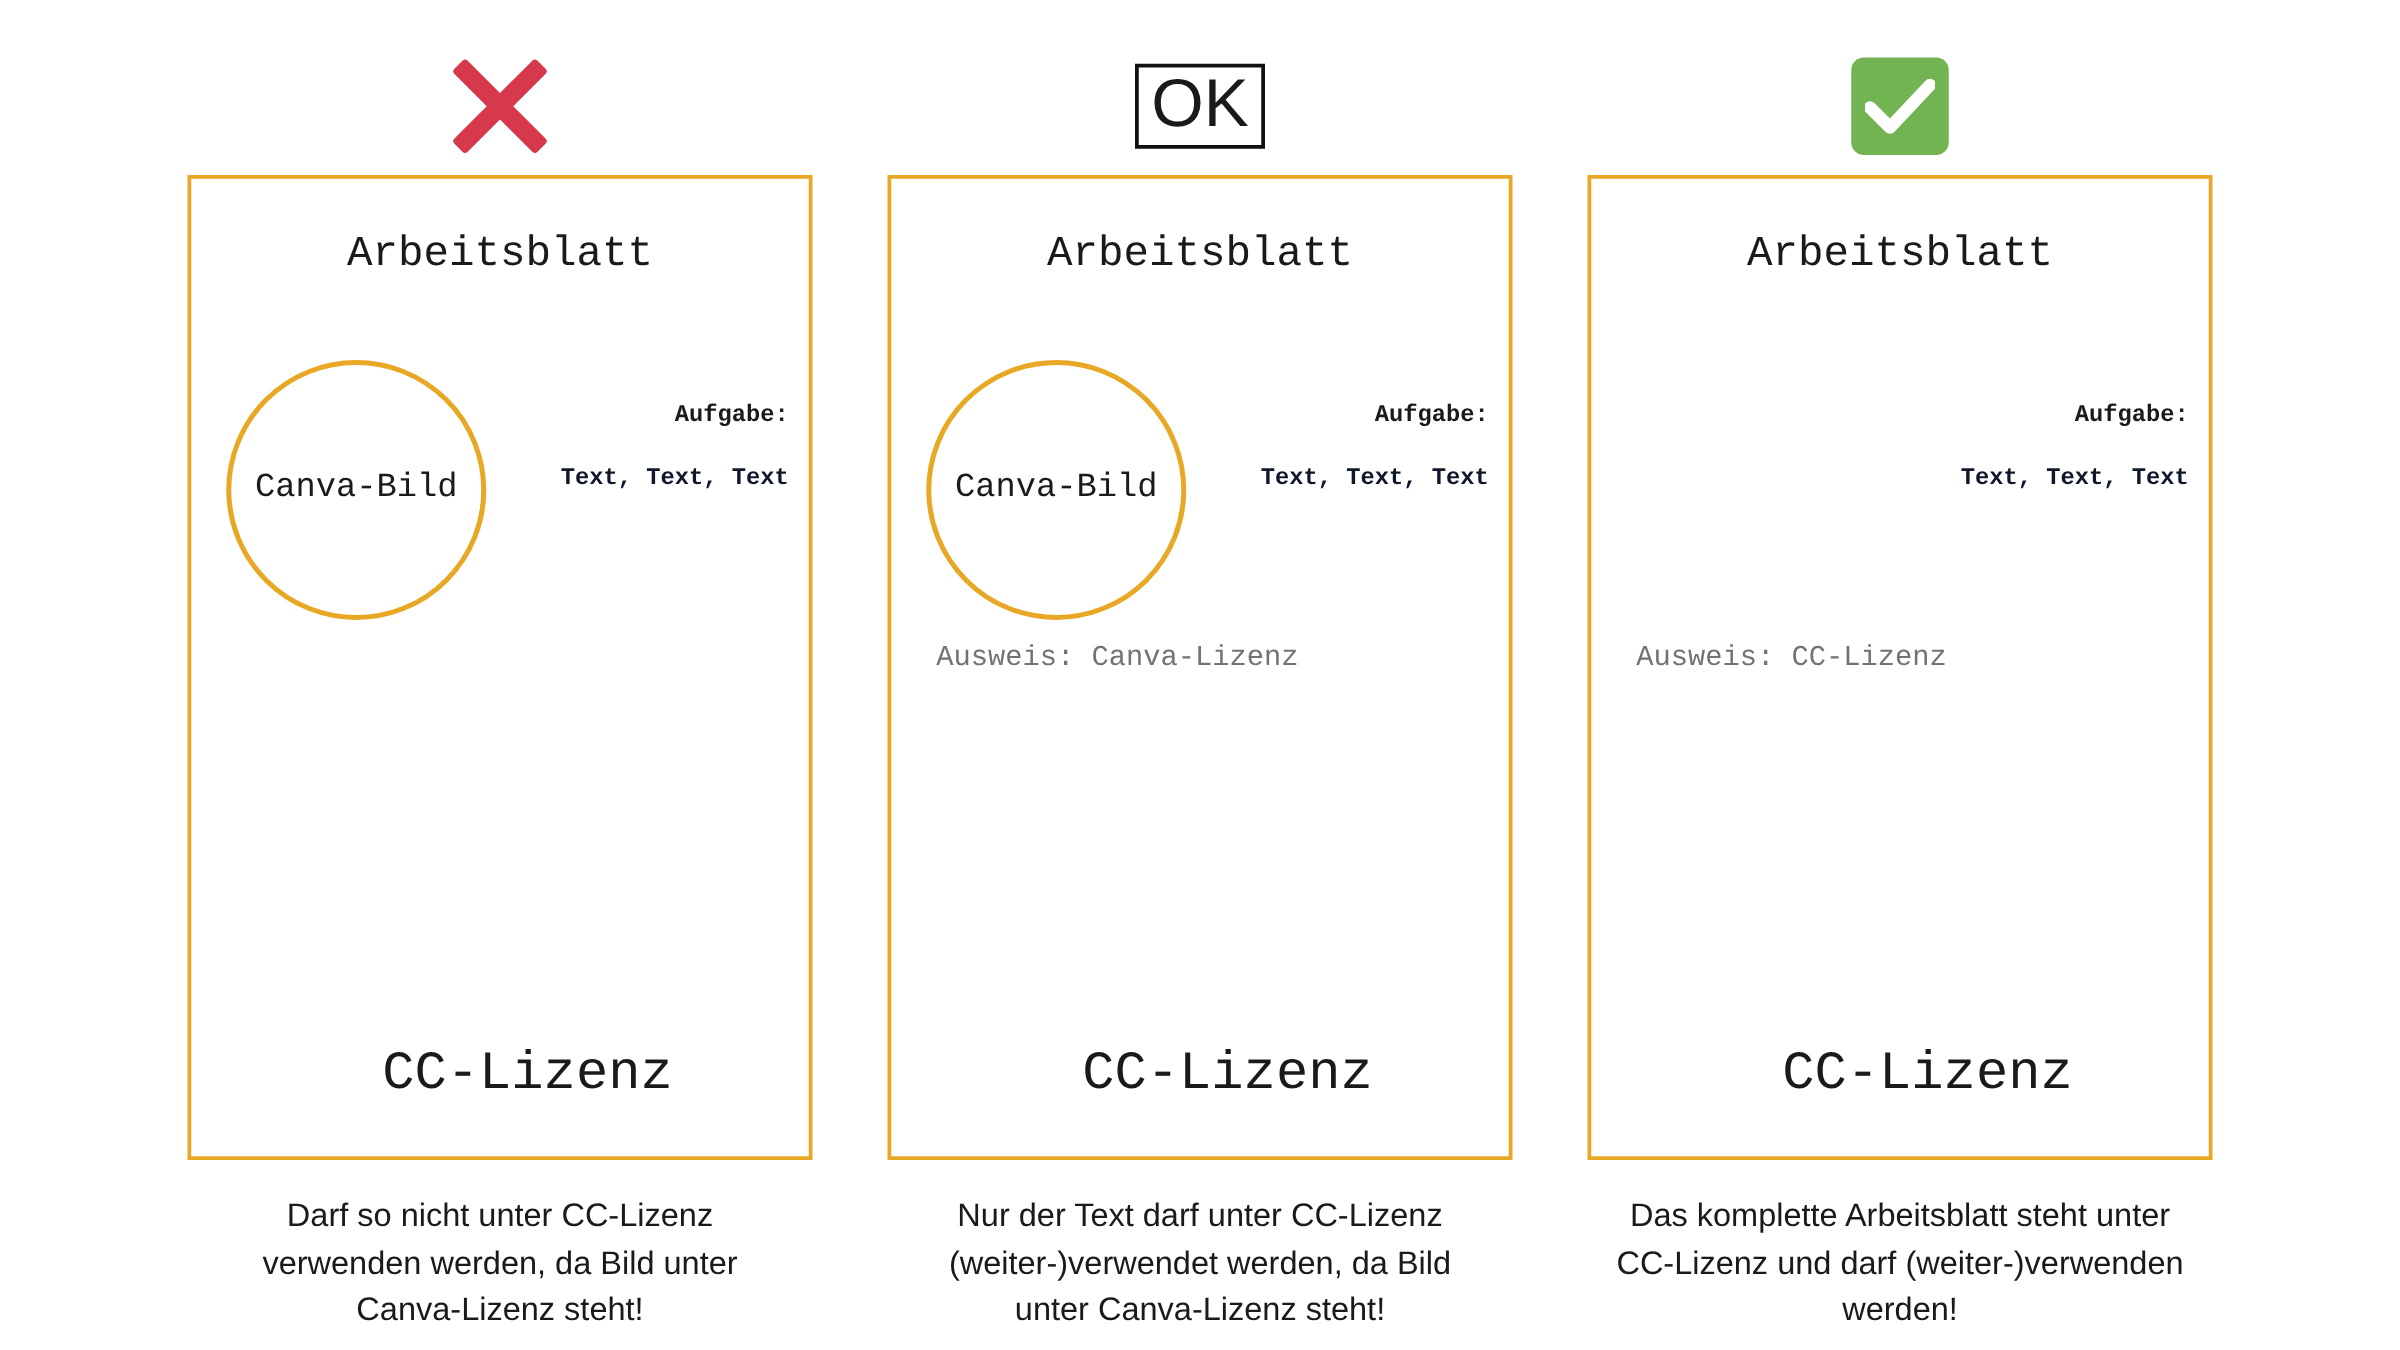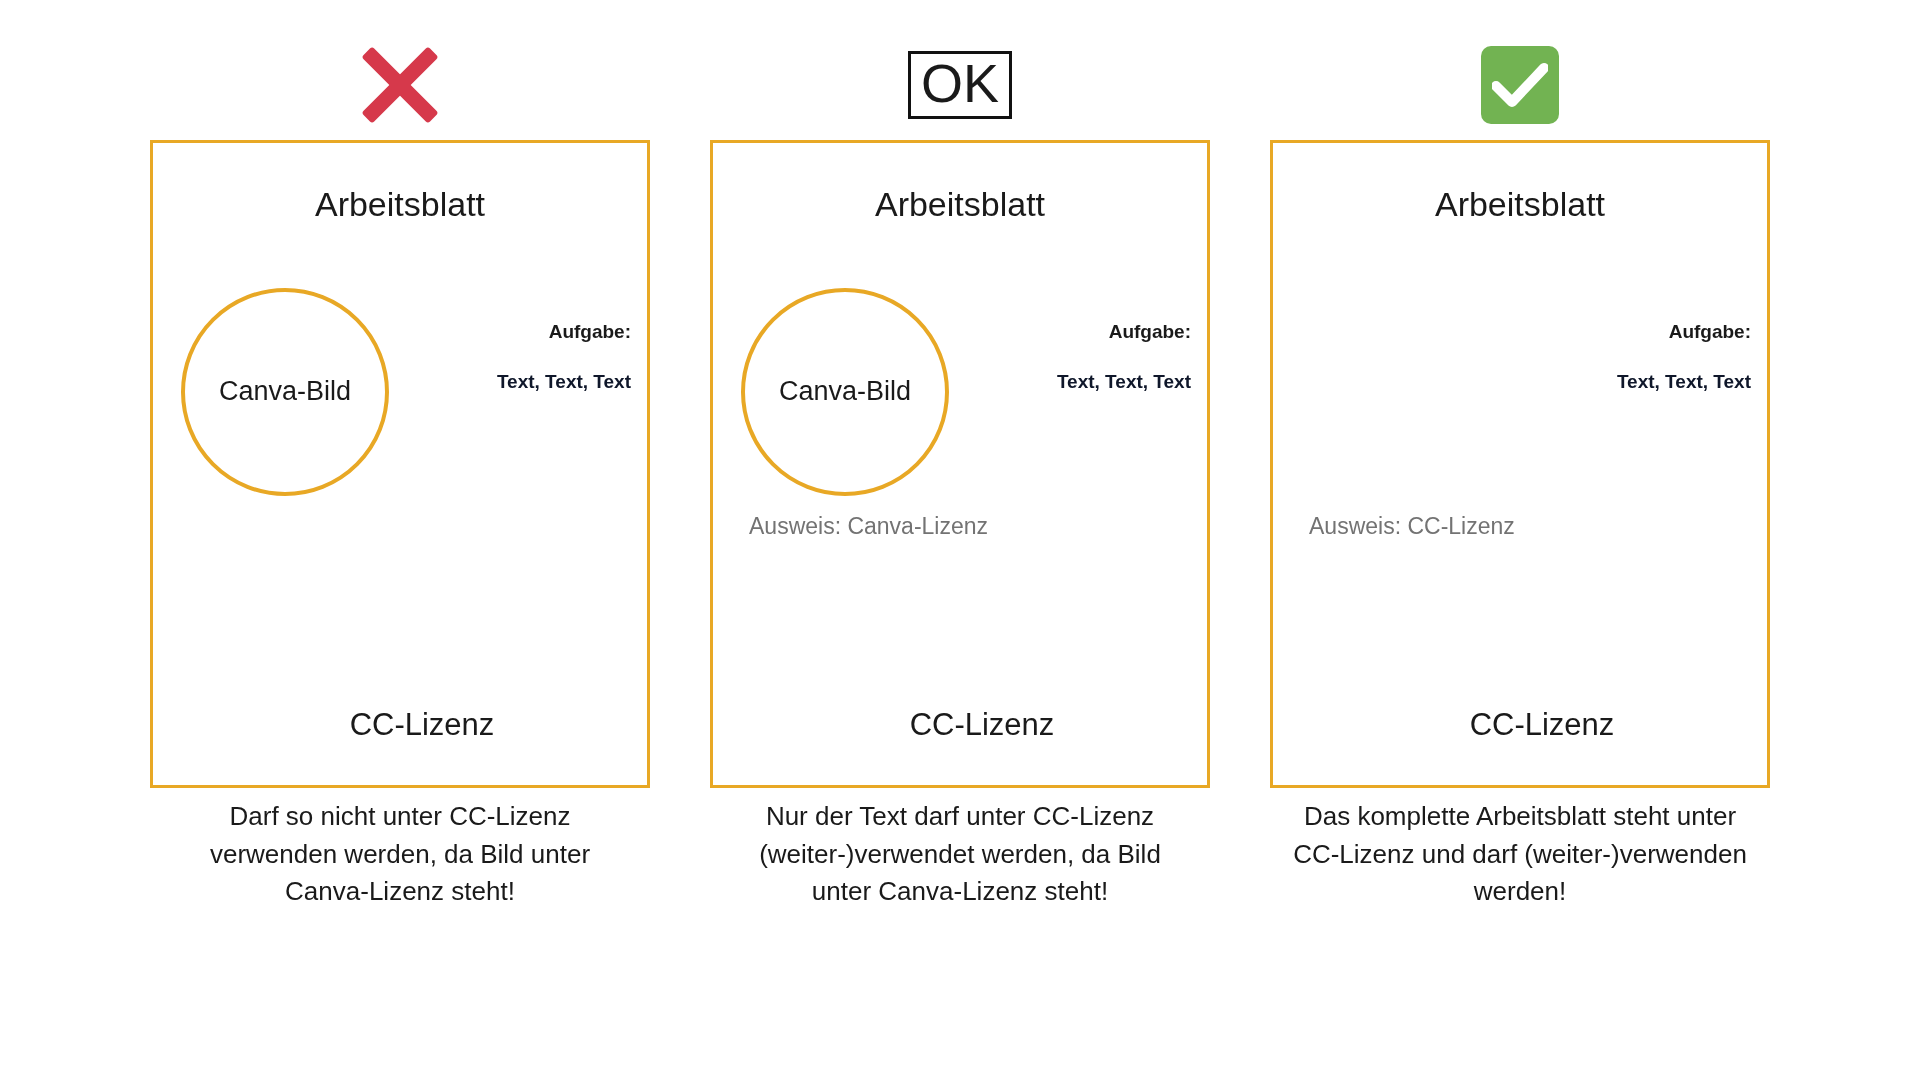--- a/index.html
+++ b/index.html
@@ -85,24 +85,25 @@
     position: absolute;
     left: 50%;
     top: 50%;
     transform: translate(-50%, -50%);
   }
 
   
   .sheet {
     position: relative;
     width: 500px;
-    height: 648px;
+    height: 788px;
     border: 3px solid #e8a825;
     box-sizing: border-box;
     background: #ffffff;
+    font-family: Liberation Mono, monospace;
   }
 
   .sheet-title {
     position: absolute;
     top: 42px;
     left: 0;
     right: 0;
     text-align: center;
     font-size: 34px;
     color: #1a1a1a;
@@ -154,28 +155,28 @@
     font-size: 23px;
     color: #737373;
   }
 
   .sheet-footer {
     position: absolute;
     bottom: 42px;
     left: 0;
     right: 0;
     text-align: center;
-    font-size: 31px;
+    font-size: 43px;
     color: #1a1a1a;
     padding-left: 44px;
   }
 
   
   .caption {
-    margin-top: 10px;
+    margin-top: 26px;
     width: 460px;
     text-align: center;
     font-size: 26px;
     line-height: 1.45;
     color: #1a1a1a;
   }
 </style>
 </head>
 <body>
 

